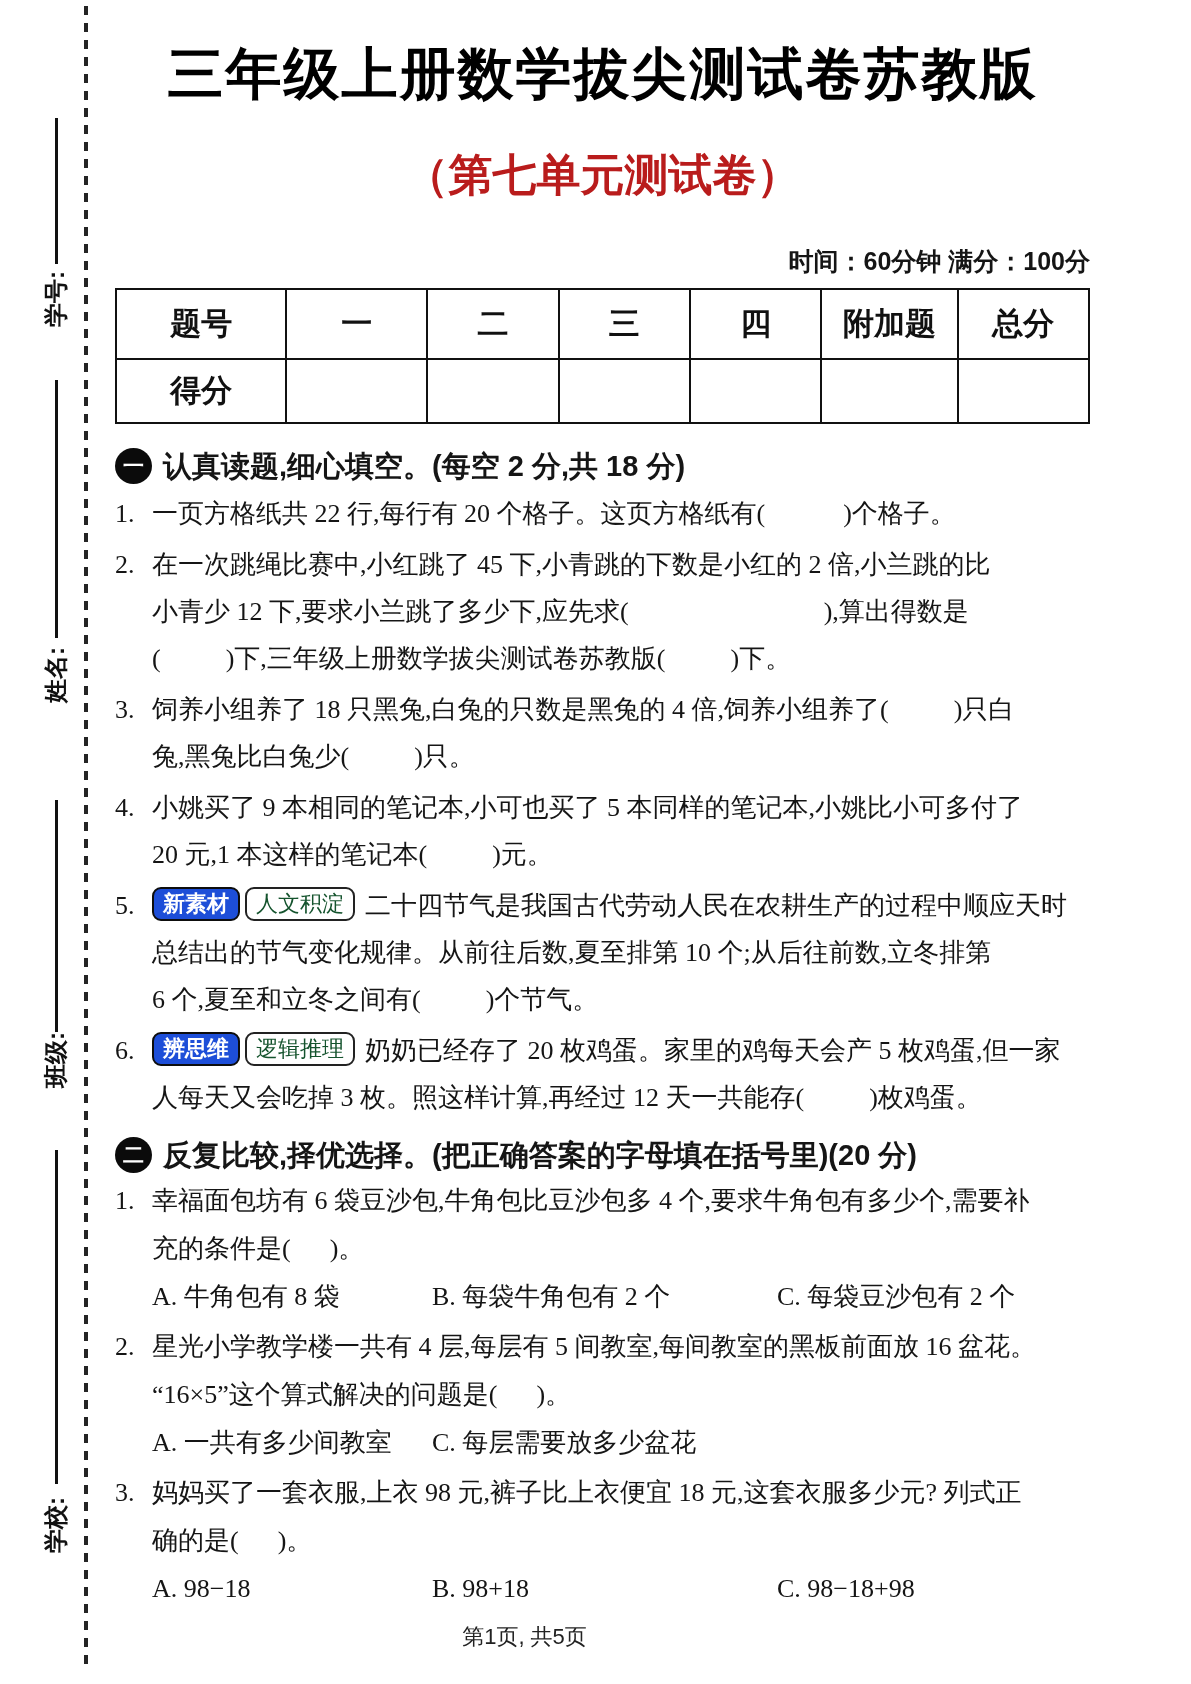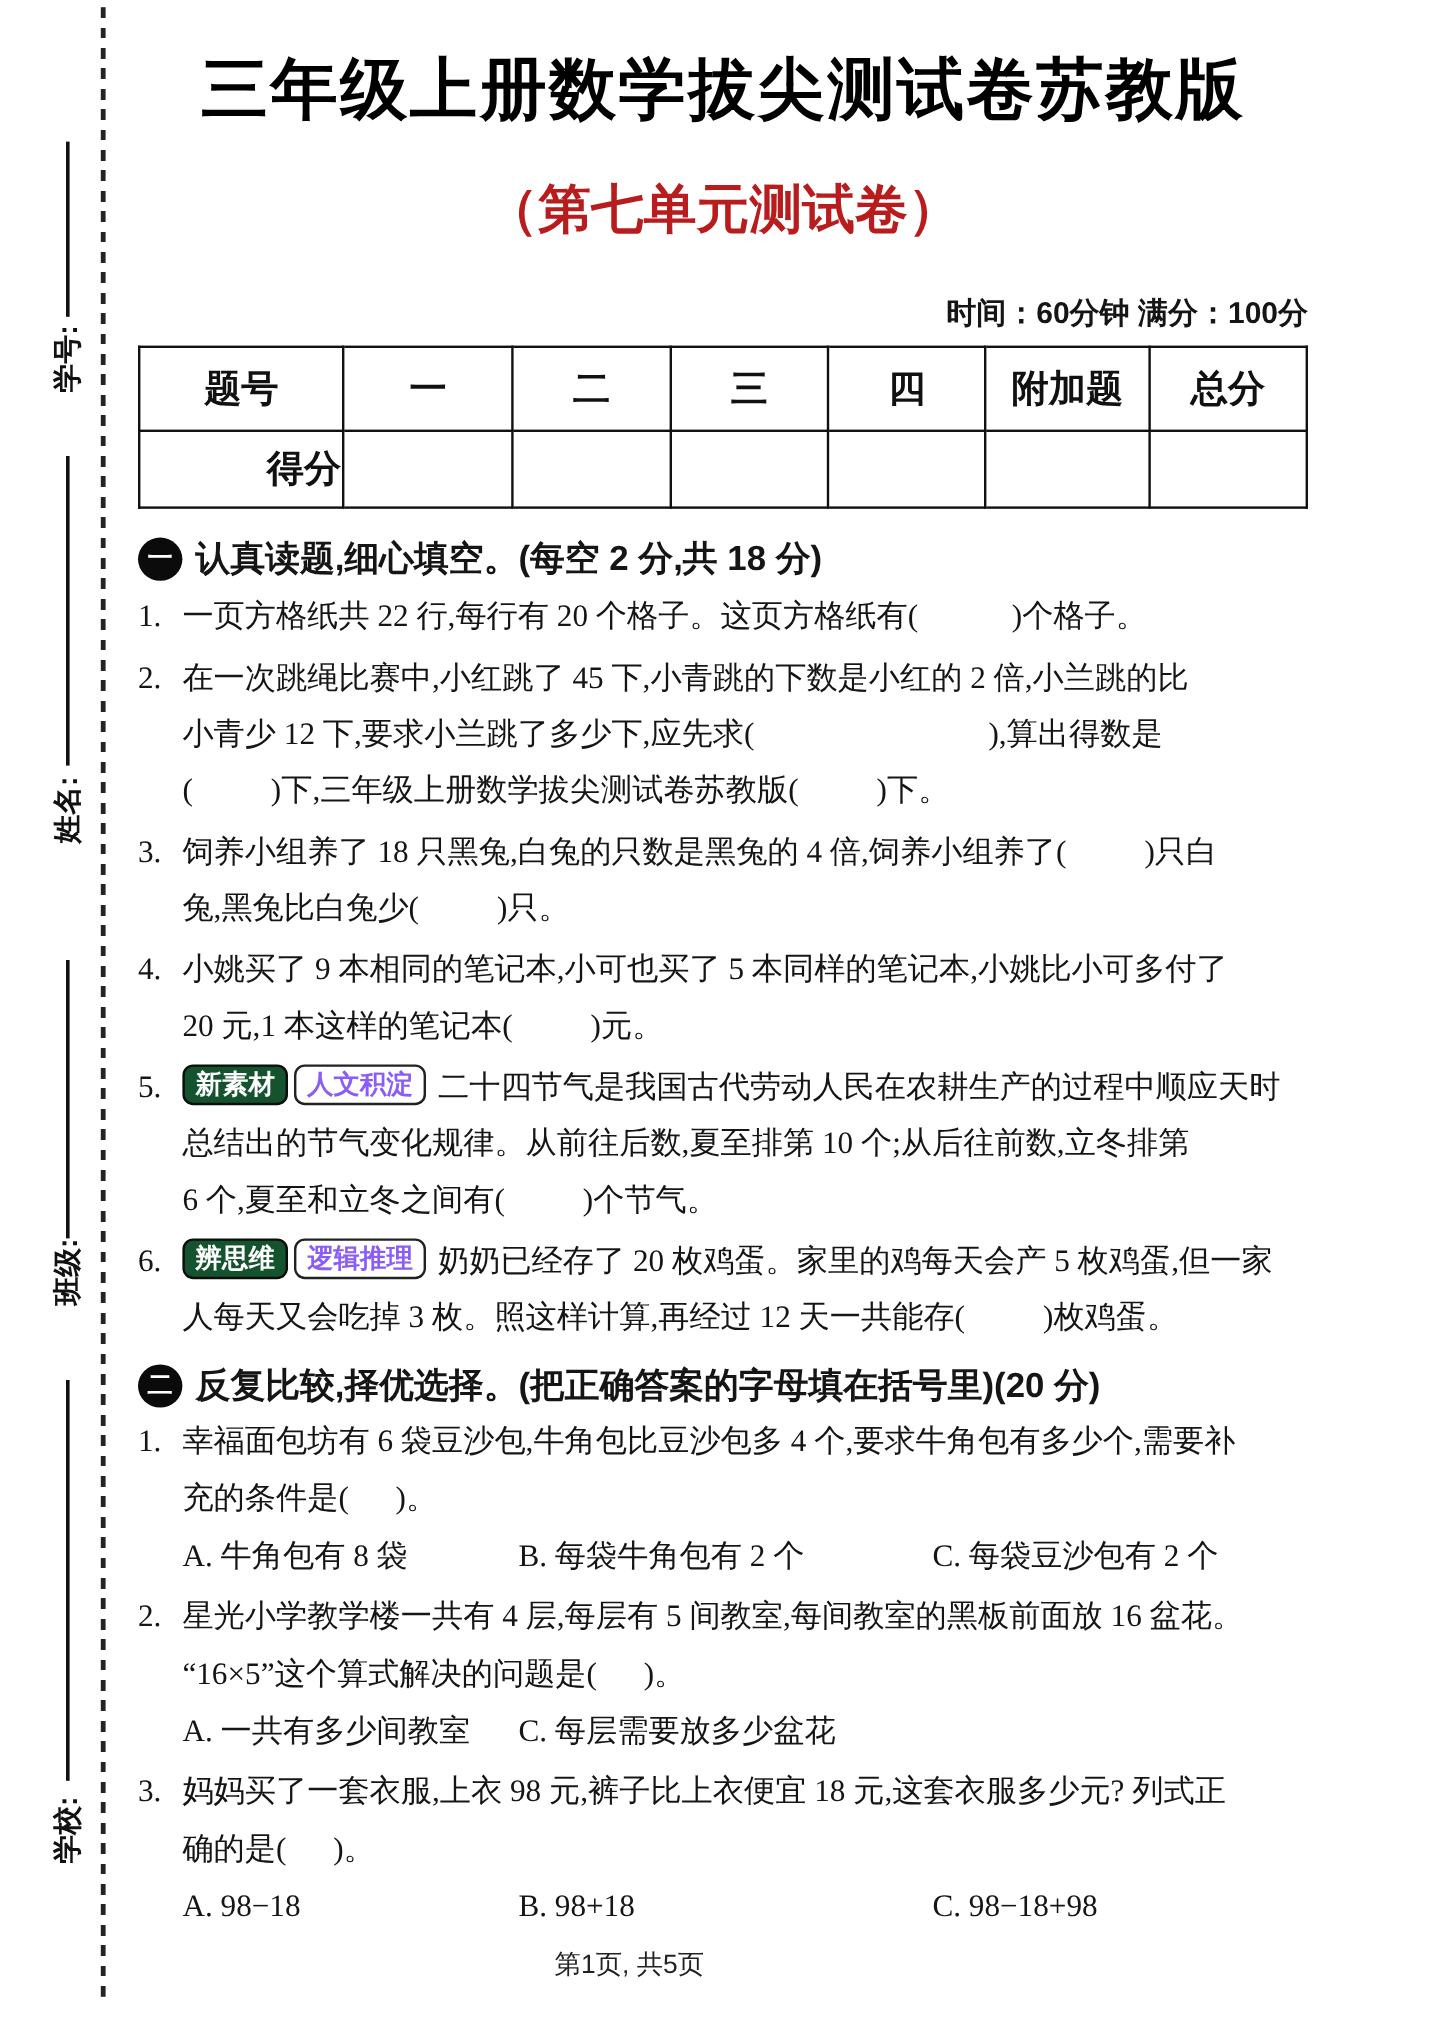--- a/index.html
+++ b/index.html
@@ -44,46 +44,46 @@
   
   table.score{
     margin-top:12px;width:100%;border-collapse:collapse;table-layout:fixed;
     font-family:Liberation Sans, sans-serif;
   }
   table.score td{
     border:2.5px solid #111;text-align:center;vertical-align:middle;
     font-size:31px;font-weight:700;color:#111;
   }
   table.score tr.r1 td{height:66px;}
-  table.score tr.r2 td{height:60px;text-align:right;}
+  table.score tr.r2 td{height:60px;}
   
   .section-header{
     display:flex;align-items:center;margin-top:22px;
     font-family:"Liberation Sans","DejaVu Sans",sans-serif;
     font-size:29px;font-weight:700;line-height:40px;white-space:pre;
   }
   .section-header.second{margin-top:14px;}
   .sec-badge{
     flex:0 0 auto;display:inline-flex;align-items:center;justify-content:center;
     width:37px;height:36px;border-radius:50%;background:#0b0b0b;color:#fff;
     font-size:21px;font-weight:700;margin-right:11px;
   }
   .question{position:relative;margin-top:4px;padding-left:37px;font-size:26px;line-height:47px;}
   .sec2 .question{line-height:48px;margin-top:2px;}
   .q-num{position:absolute;left:0;top:0;line-height:inherit;font-weight:400;}
   .q-line{white-space:pre;}
   .tag-group{display:inline-flex;align-items:center;margin-right:10px;vertical-align:3px;
     font-family:"Liberation Sans","DejaVu Sans",sans-serif;}
   .tag-solid{
-    background:#14532d;color:#fff;border:2px solid #0d0d0d;border-radius:9px;
+    background:#1d4ed8;color:#fff;border:2px solid #0d0d0d;border-radius:9px;
     padding:0 9px;font-size:22px;font-weight:700;line-height:30px;
   }
   .tag-outline{
-    background:#fff;color:#8b5cf6;border:2px solid #222;border-radius:9px;
-    padding:0 9px;font-size:22px;font-weight:700;line-height:30px;margin-left:5px;
+    background:#fff;color:#14532d;border:2px solid #222;border-radius:9px;
+    padding:0 9px;font-size:22px;font-weight:400;line-height:30px;margin-left:5px;
   }
   .choices{display:flex;white-space:pre;}
   .choice-a{width:280px;flex:0 0 auto;}
   .choice-b{width:345px;flex:0 0 auto;}
   .choice-c{flex:1;}
   
   .footer{
     position:absolute;left:0;top:1622px;width:1049px;text-align:center;
     font-family:"Liberation Sans","DejaVu Sans",sans-serif;
     font-size:22px;color:#222;

